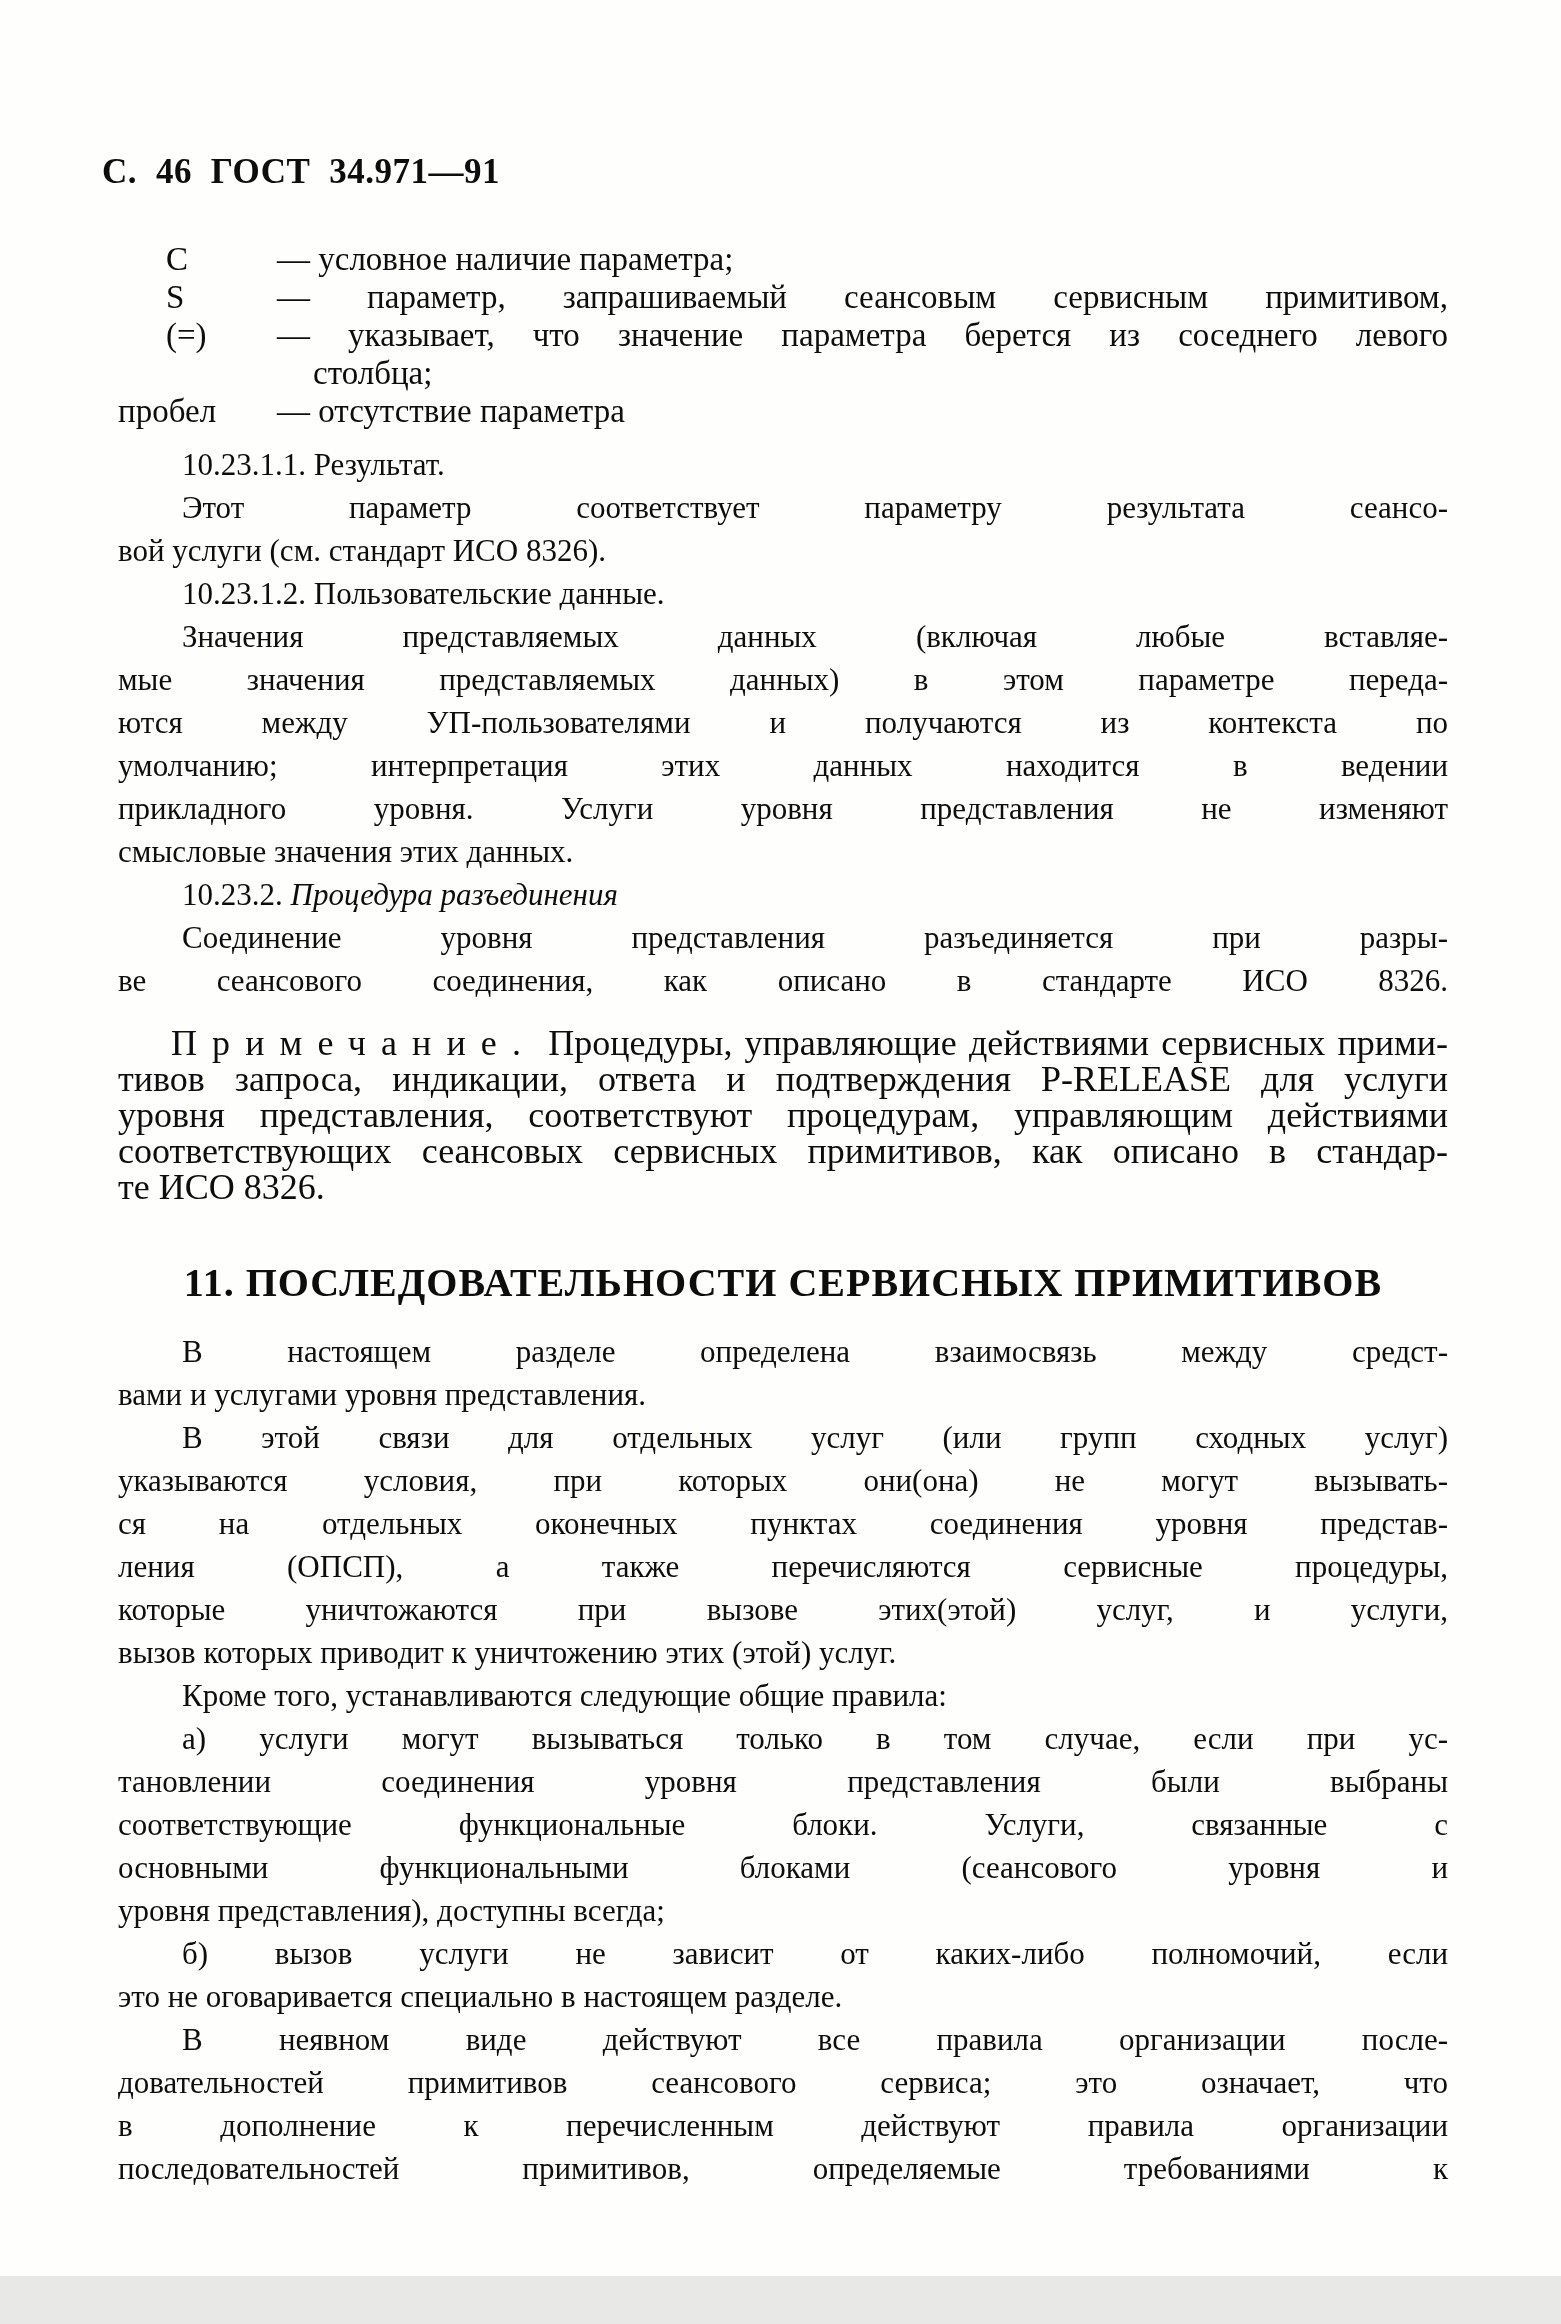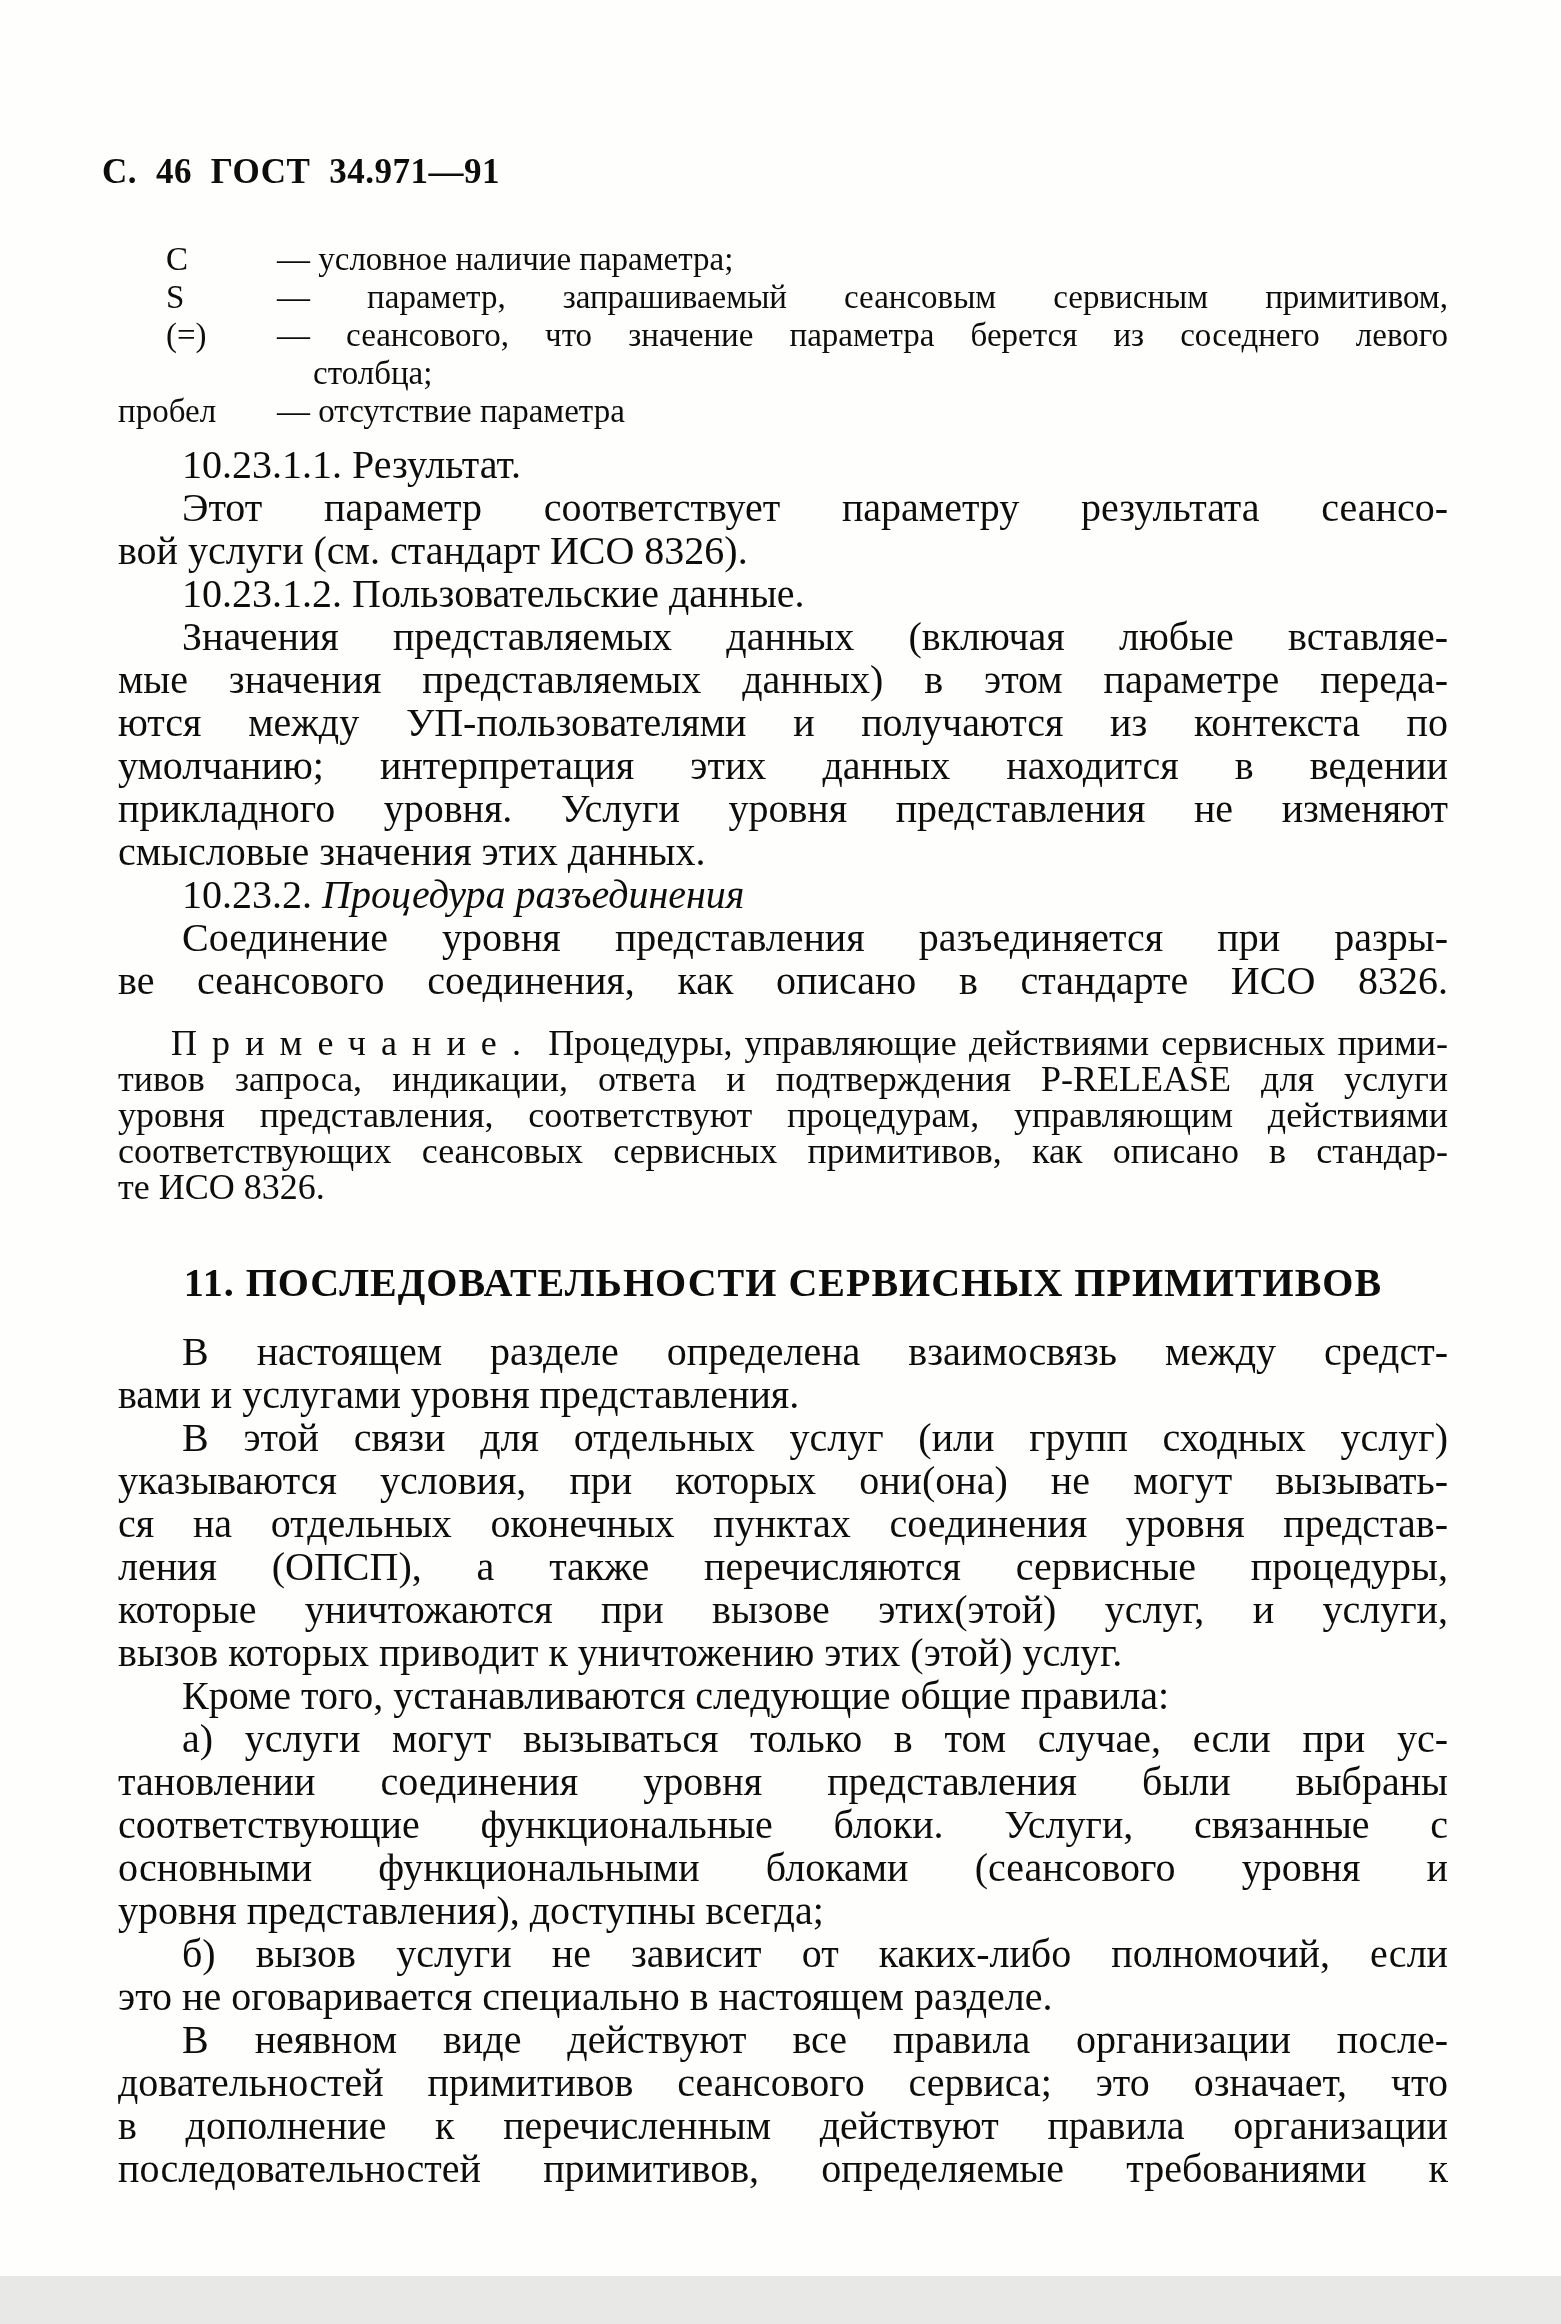--- a/index.html
+++ b/index.html
@@ -27,21 +27,21 @@
     width:1330px;
   }
   
   .deflist{margin-bottom:13.4px;}
   .def-row{display:flex;font-size:33px;line-height:38px;}
   .def-term{flex:0 0 159px;width:159px;box-sizing:border-box;padding-left:48px;}
   .def-row.flush .def-term{padding-left:0;}
   .def-text{flex:1 1 auto;min-width:0;}
   .def-text .line.cont{padding-left:36px;}
   
-  .doc .line{font-size:40px;line-height:43px;}
+  .doc .line{font-size:31px;line-height:43px;}
   .line{white-space:normal;}
   .line.just{text-align:justify;text-align-last:justify;}
   .line.ind{text-indent:64px;}
   .para{margin:0;}
   .note{margin-top:23px;margin-bottom:3.8px;}
   .note .line{font-size:36px;line-height:36px;}
   .note .line.ind{text-indent:53px;}
   .section{
     font-weight:bold;
     text-align:center;
@@ -66,21 +66,21 @@
         </div>
         <div class="def-row">
           <div class="def-term">S</div>
           <div class="def-text">
             <div class="line just"><span>— параметр, запрашиваемый сеансовым сервисным примитивом,</span></div>
           </div>
         </div>
         <div class="def-row">
           <div class="def-term">(=)</div>
           <div class="def-text">
-            <div class="line just"><span>— сеансового, что значение параметра берется из соседнего левого</span></div>
+            <div class="line just"><span>— указывает, что значение параметра берется из соседнего левого</span></div>
             <div class="line cont"><span>столбца;</span></div>
           </div>
         </div>
         <div class="def-row flush">
           <div class="def-term">пробел</div>
           <div class="def-text">
             <div class="line"><span>— отсутствие параметра</span></div>
           </div>
         </div>
       </div>

